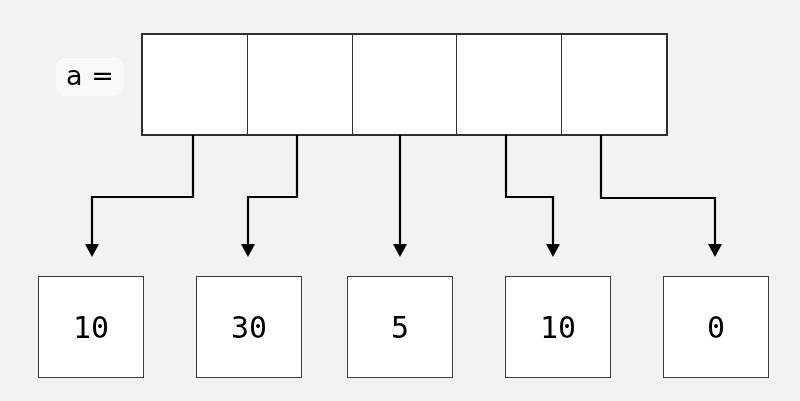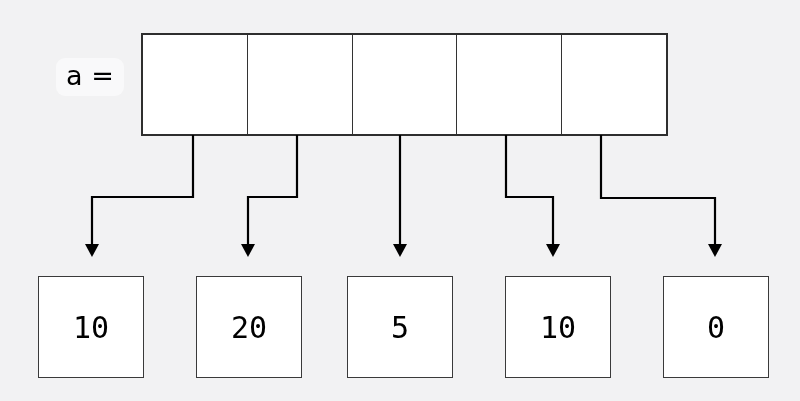--- a/index.html
+++ b/index.html
@@ -105,21 +105,21 @@
       <polygon points="393,244 407,244 400,257"></polygon>
       <polygon points="546,244 560,244 553,257"></polygon>
       <polygon points="708,244 722,244 715,257"></polygon>
     </g>
   </svg>
 
   <div class="value-box b1">
     <span>10</span>
   </div>
   <div class="value-box b2">
-    <span>20</span>
+    <span>30</span>
   </div>
   <div class="value-box b3">
     <span>5</span>
   </div>
   <div class="value-box b4">
     <span>10</span>
   </div>
   <div class="value-box b5">
     <span>0</span>
   </div>

